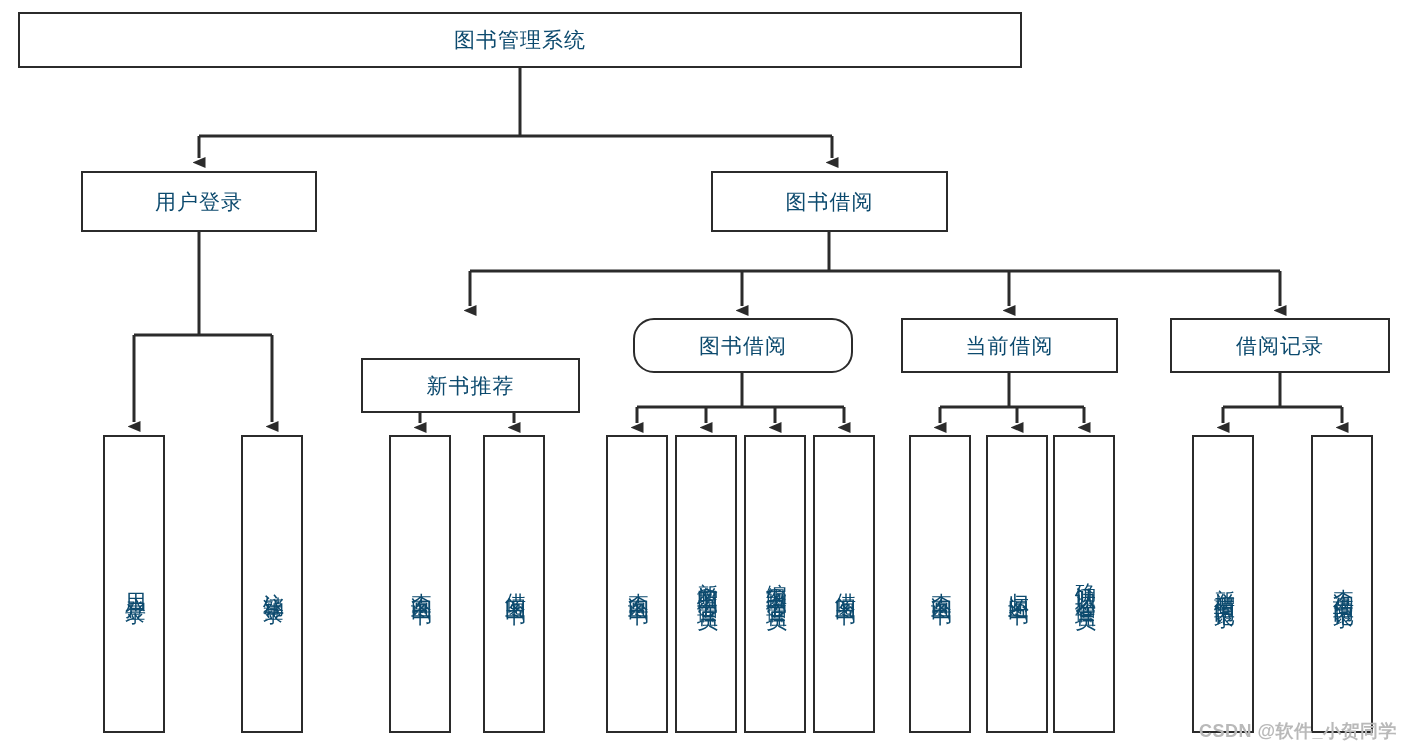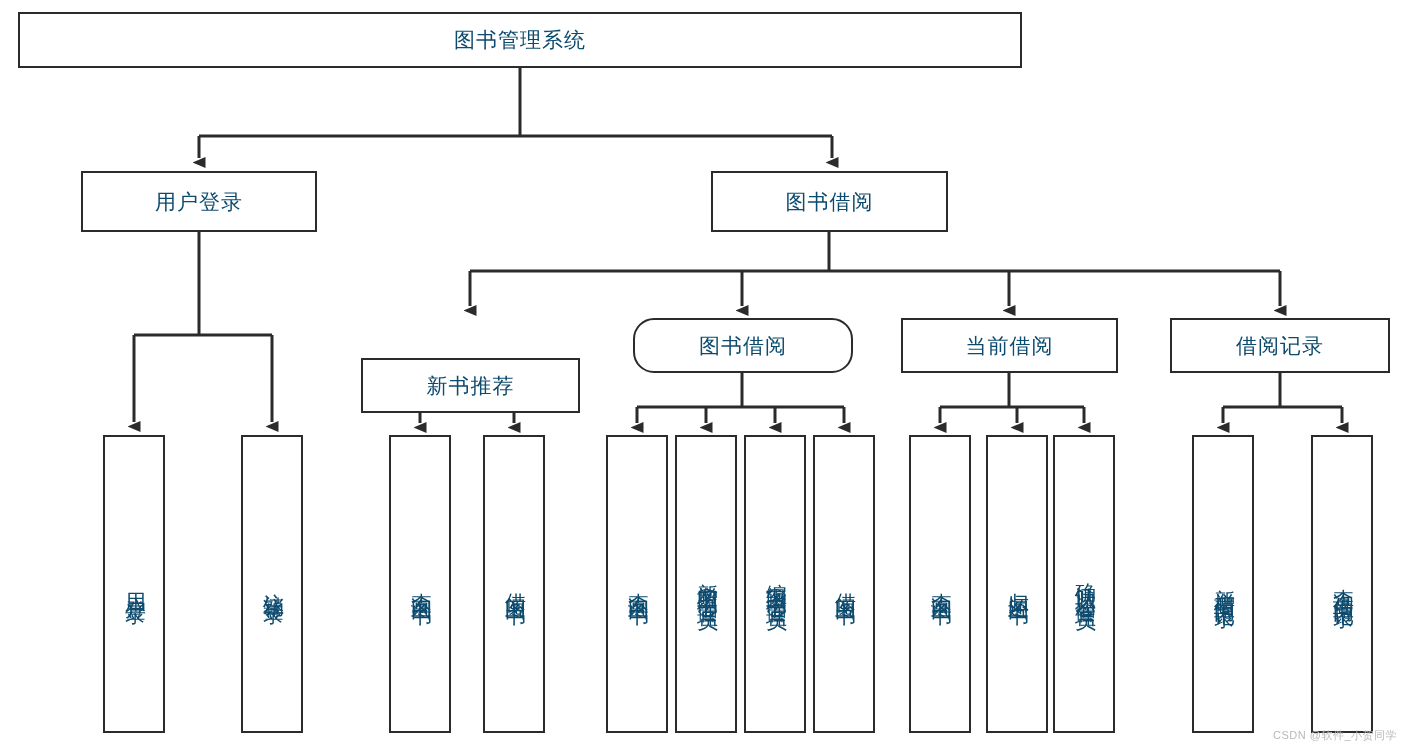--- a/index.html
+++ b/index.html
@@ -55,24 +55,25 @@
     display: block;
   }
   .node.horiz .lbl {
     white-space: nowrap;
     display: block;
   }
   .watermark {
     position: absolute;
     right: 8px;
     bottom: 4px;
-    font-size: 11px;
+    font-size: 18px;
     color: #b9b9b9;
     white-space: nowrap;
     letter-spacing: 0.5px;
+    font-weight: bold;
   }
 </style>
 </head>
 <body>
 
 <div id="canvas">
 
   <svg class="edges" viewBox="0 0 1405 747">
     <defs>
       <marker id="arrow" markerWidth="11" markerHeight="13" refX="1" refY="6.5" orient="auto" markerUnits="userSpaceOnUse">

